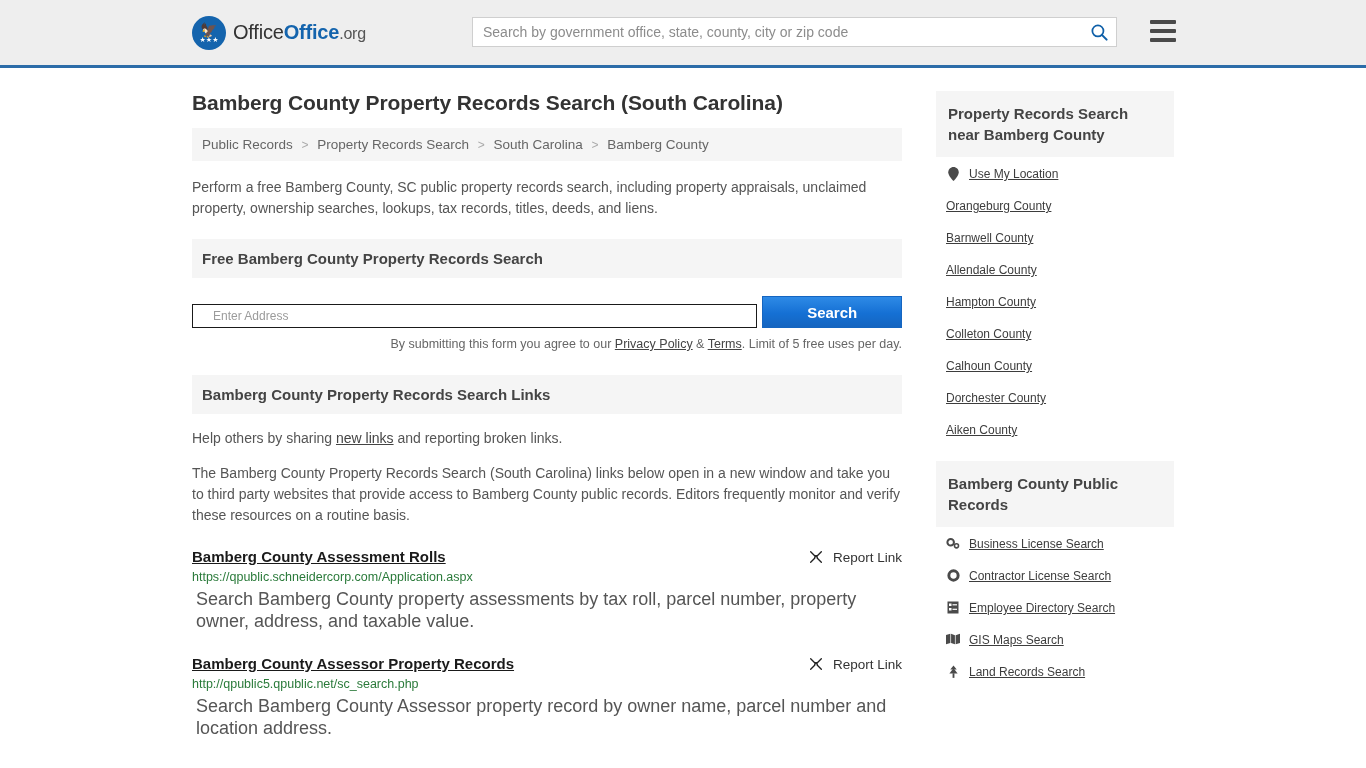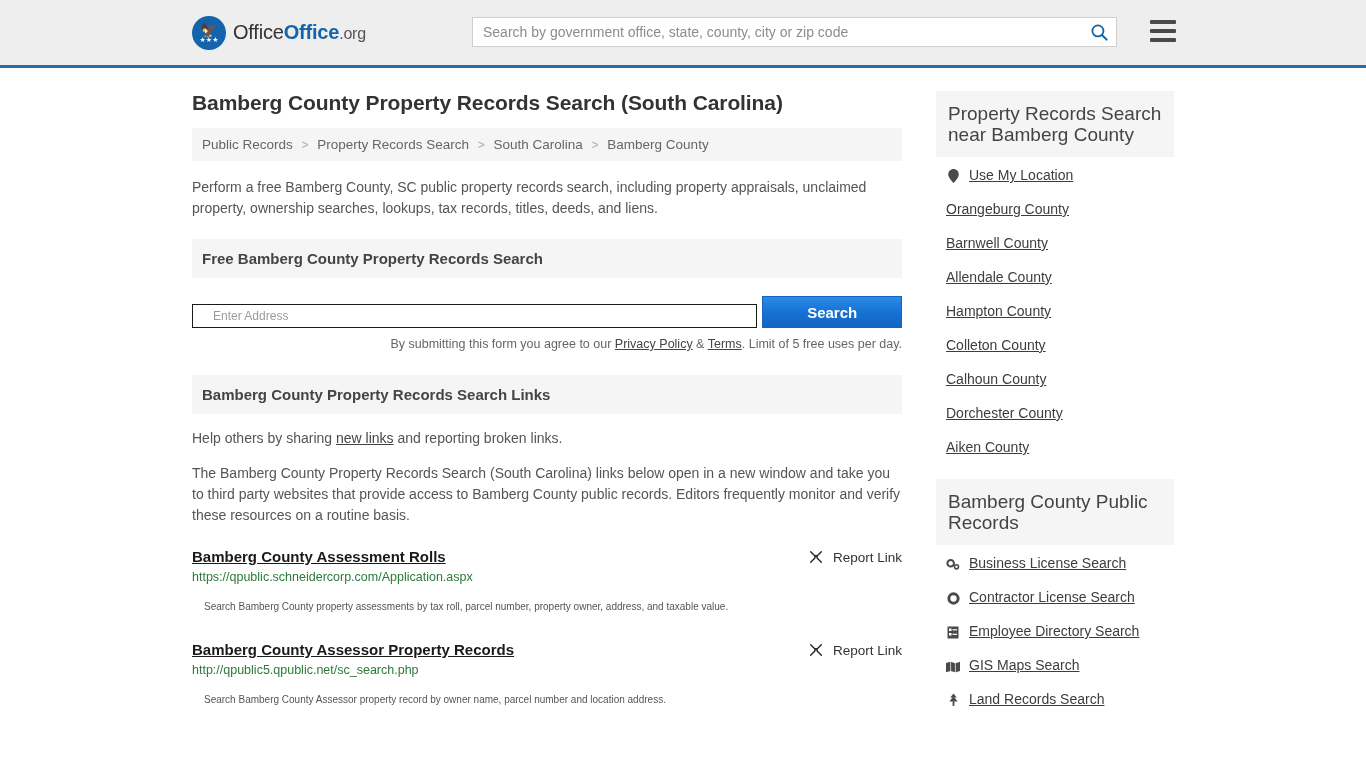--- a/index.html
+++ b/index.html
@@ -208,43 +208,43 @@
     white-space: nowrap;
     padding-top: 1px;
   }
   .result-url {
     font-size: 12.5px;
     color: #2a7a3a;
     margin: 5px 0 2px 0;
     word-break: break-all;
   }
   .result-desc {
-    font-size: 10px;
+    font-size: 18px;
     line-height: 22px;
     color: #555;
-    margin: 12px;
+    margin: 4px;
   }
 
   
   .panel { margin-bottom: 14px; }
   .panel-head {
     background: #f5f5f5;
     padding: 12px 12px;
-    font-size: 19px;
-    font-weight: normal;
+    font-size: 15px;
+    font-weight: bold;
     color: #444;
     line-height: 21px;
   }
   .panel-list { padding: 10px 2px 0 10px; }
   .panel-item {
     display: flex;
-    align-items: flex-end;
+    align-items: flex-start;
     gap: 9px;
     margin-bottom: 18px;
-    font-size: 14px;
+    font-size: 12px;
   }
   .panel-item a {
     color: #3d3d3d;
     text-decoration: underline;
   }
   .panel-icon {
     width: 14px;
     display: inline-flex;
     justify-content: center;
     align-items: center;

